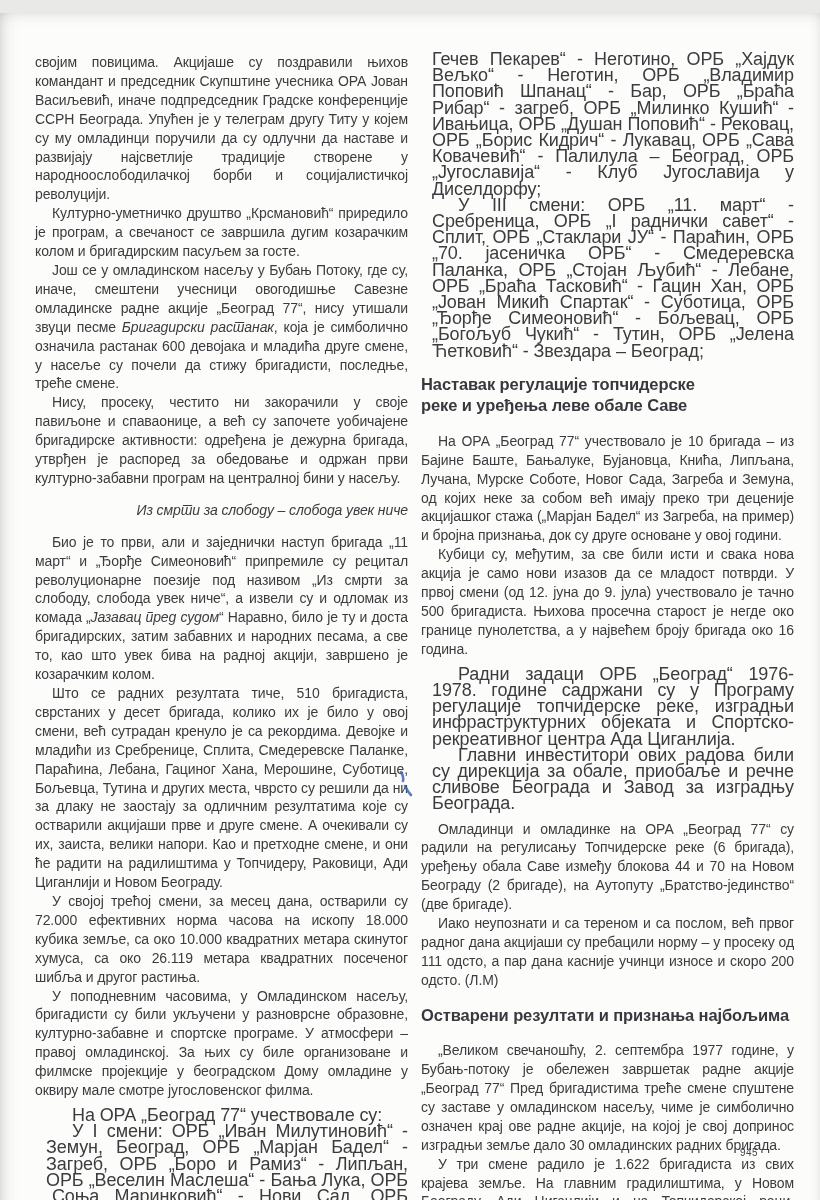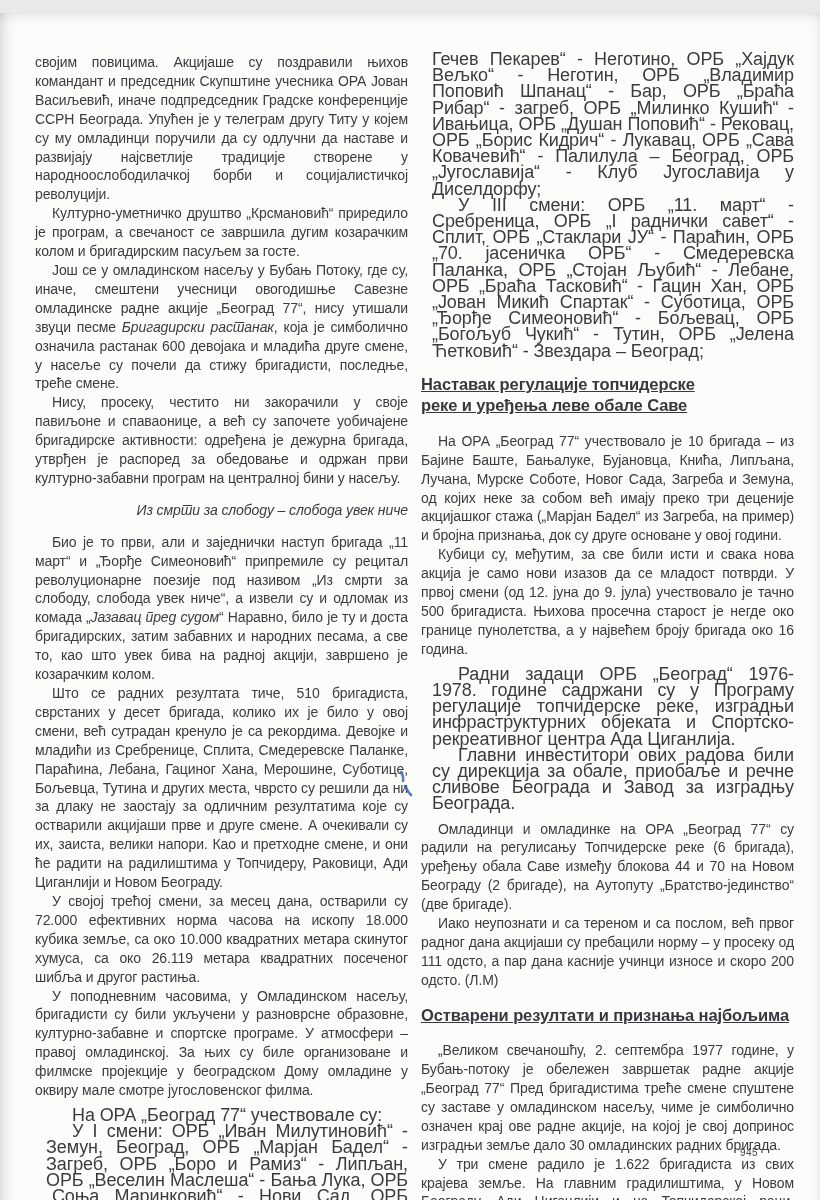--- a/index.html
+++ b/index.html
@@ -34,21 +34,20 @@
     margin:13px 0 13px 0;
   }
   .section-heading {
     font-weight:bold;
     font-size:16.5px;
     line-height:21.5px;
     text-align:left;
     text-indent:0;
     color:#38383f;
     margin:15px 0 15px 0;
-    text-decoration:underline;
   }
   .section-heading.narrow { width:305px; }
   .petit {
     font-size:18px;
     line-height:16.2px;
     margin:0 0 0 11px;
     text-indent:26px;
     text-align:justify;
   }
   .petit.cont { text-indent:0; }

